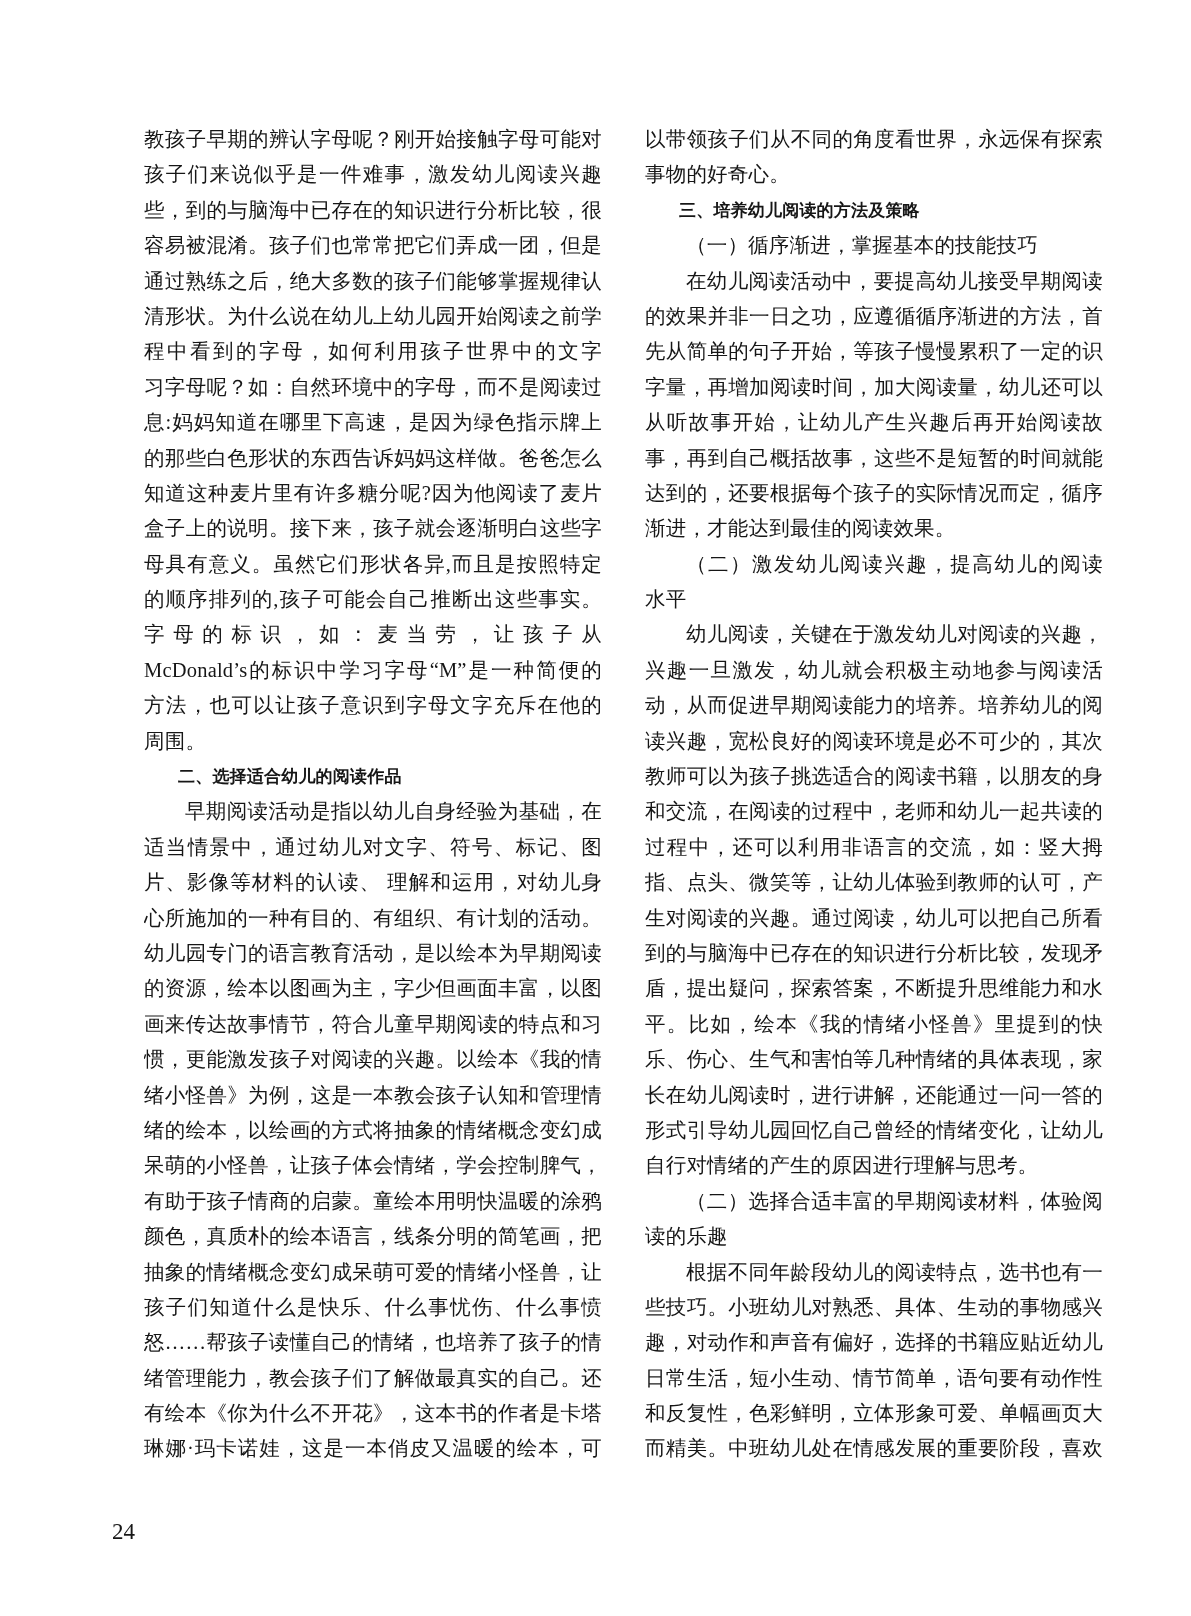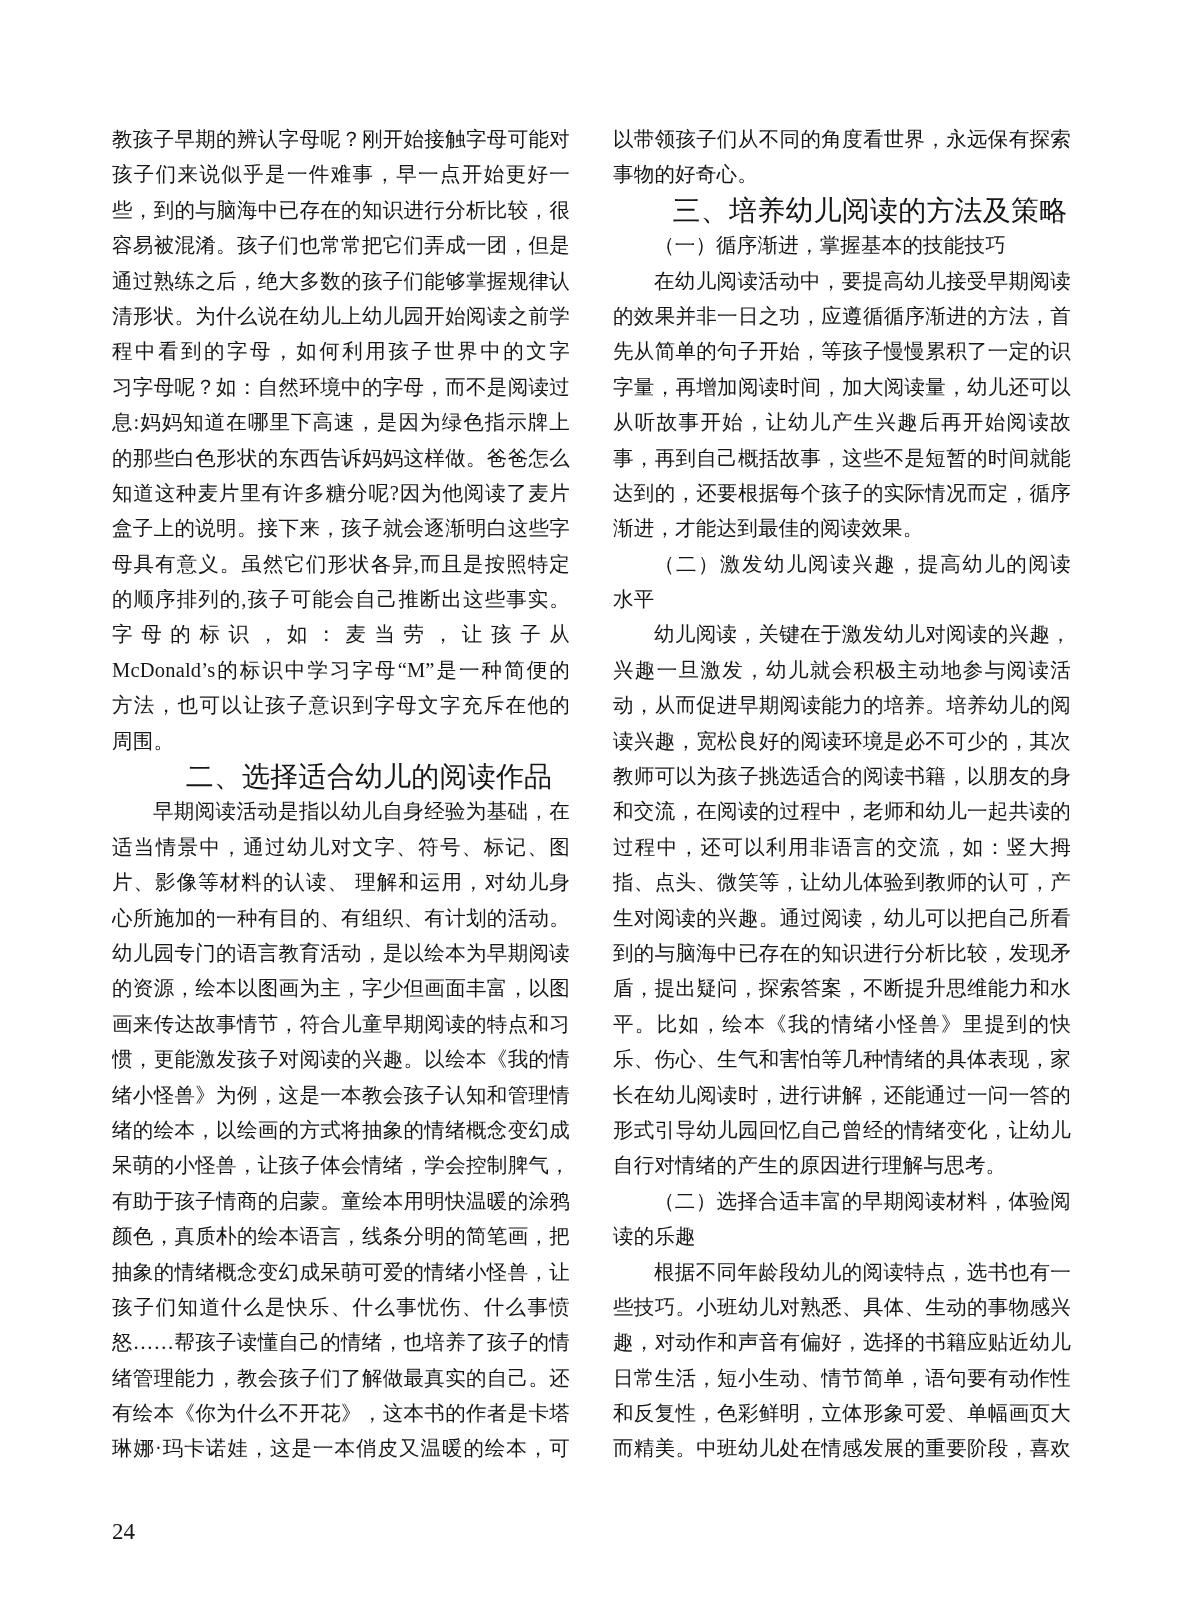--- a/index.html
+++ b/index.html
@@ -13,20 +13,21 @@
     height: 1616px;
     background: #ffffff;
     color: #161616;
     font-family: "Liberation Serif", "DejaVu Serif", serif;
     overflow: hidden;
   }
   .col {
     position: absolute;
     top: 122px;
     width: 458px;
+    margin-left: 32px;
   }
   .col-left  { left: 112px; }
   .col-right { left: 613px; }
   .ln {
     height: 35.4px;
     line-height: 35.4px;
     font-size: 20.5px;
     white-space: normal;
     overflow: hidden;
     text-align: left;
@@ -35,42 +36,41 @@
   
   .ln.j {
     text-align: justify;
     text-align-last: justify;
   }
   
   .ln.ind { text-indent: 2em; }
   
   .ln.hd {
     font-family: "Liberation Sans", "DejaVu Sans", sans-serif;
-    font-weight: normal;
+    font-weight: bold;
     text-indent: 2em;
-    font-size: 28px;
-    text-align: center;
+    font-size: 17px;
   }
   .page-number {
     position: absolute;
     left: 112px;
     top: 1505px;
     font-size: 23px;
     line-height: 30px;
     color: #161616;
     margin-top: 12px;
   }
 </style>
 </head>
 <body>
 
 <div class="page">
   <div class="col col-left">
       <div class="ln j">教孩子早期的辨认字母呢？刚开始接触字母可能对</div>
-      <div class="ln j">孩子们来说似乎是一件难事，早一点开始更好一</div>
+      <div class="ln j">孩子们来说似乎是一件难事，激发幼儿阅读兴趣</div>
       <div class="ln j">些，到的与脑海中已存在的知识进行分析比较，很</div>
       <div class="ln j">容易被混淆。孩子们也常常把它们弄成一团，但是</div>
       <div class="ln j">通过熟练之后，绝大多数的孩子们能够掌握规律认</div>
       <div class="ln j">清形状。为什么说在幼儿上幼儿园开始阅读之前学</div>
       <div class="ln j">程中看到的字母，如何利用孩子世界中的文字</div>
       <div class="ln j">习字母呢？如：自然环境中的字母，而不是阅读过</div>
       <div class="ln j">息:妈妈知道在哪里下高速，是因为绿色指示牌上</div>
       <div class="ln j">的那些白色形状的东西告诉妈妈这样做。爸爸怎么</div>
       <div class="ln j">知道这种麦片里有许多糖分呢?因为他阅读了麦片</div>
       <div class="ln j">盒子上的说明。接下来，孩子就会逐渐明白这些字</div>

